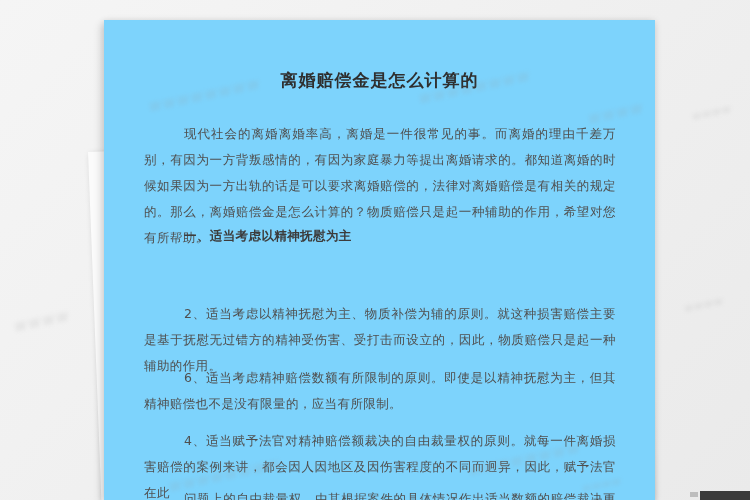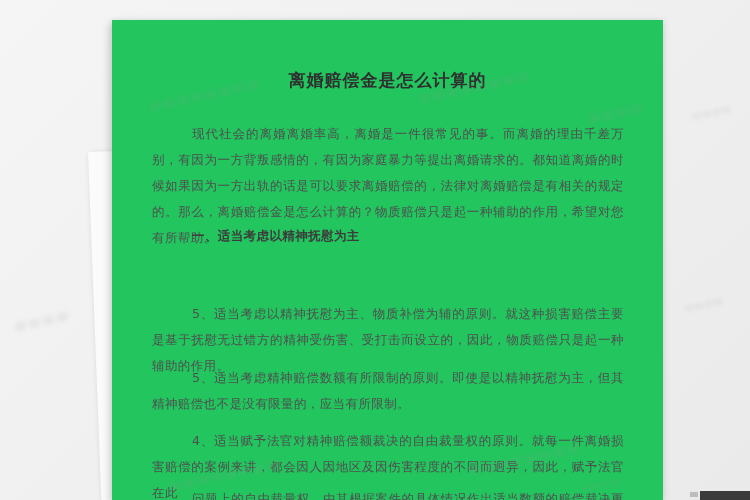--- a/index.html
+++ b/index.html
@@ -7,22 +7,22 @@
     width:750px;height:500px;overflow:hidden;position:relative;
     background:linear-gradient(135deg,#f5f5f5 0%,#efefef 55%,#eaeaea 100%);
     font-family:"DejaVu Sans","Liberation Sans",sans-serif;
   }
   .back-sheet{
     position:absolute;left:88px;top:152px;width:550px;height:400px;
     background:#fbfbfb;transform:rotate(-2.2deg);transform-origin:left top;
     box-shadow:2px 2px 6px rgba(0,0,0,.18);z-index:1;
   }
   .doc-page{
-    position:absolute;left:112px;top:20px;width:551px;height:480px;
-    background:#22c55e;z-index:2;overflow:hidden;
+    position:absolute;left:104px;top:20px;width:551px;height:480px;
+    background:#7dd3fc;z-index:2;overflow:hidden;
     box-shadow:0 1px 7px rgba(0,0,0,.14), -4px 4px 8px rgba(0,0,0,.10);
   }
   .doc-title{
     position:absolute;left:0;top:48px;width:551px;height:24px;line-height:24px;
     text-align:center;font-size:17px;font-weight:bold;color:#2f2f2f;letter-spacing:1px;
   }
   .para{
     position:absolute;left:40px;width:472px;
     font-size:12.5px;line-height:26px;color:#4f4f4f;
     text-align:justify;text-justify:inter-ideograph;text-indent:40px;
@@ -54,22 +54,22 @@
 </style>
 </head>
 <body>
 
 <div class="back-sheet"></div>
 
 <div class="doc-page">
   <div class="doc-title">离婚赔偿金是怎么计算的</div>
   <div class="para p-intro">现代社会的离婚离婚率高，离婚是一件很常见的事。而离婚的理由千差万别，有因为一方背叛感情的，有因为家庭暴力等提出离婚请求的。都知道离婚的时候如果因为一方出轨的话是可以要求离婚赔偿的，法律对离婚赔偿是有相关的规定的。那么，离婚赔偿金是怎么计算的？物质赔偿只是起一种辅助的作用，希望对您有所帮助。</div>
   <div class="para heading p-h1">一、适当考虑以精神抚慰为主</div>
-  <div class="para p-item2">5、适当考虑以精神抚慰为主、物质补偿为辅的原则。就这种损害赔偿主要是基于抚慰无过错方的精神受伤害、受打击而设立的，因此，物质赔偿只是起一种辅助的作用。</div>
-  <div class="para p-item3">5、适当考虑精神赔偿数额有所限制的原则。即使是以精神抚慰为主，但其精神赔偿也不是没有限量的，应当有所限制。</div>
+  <div class="para p-item2">2、适当考虑以精神抚慰为主、物质补偿为辅的原则。就这种损害赔偿主要是基于抚慰无过错方的精神受伤害、受打击而设立的，因此，物质赔偿只是起一种辅助的作用。</div>
+  <div class="para p-item3">6、适当考虑精神赔偿数额有所限制的原则。即使是以精神抚慰为主，但其精神赔偿也不是没有限量的，应当有所限制。</div>
   <div class="para p-item4">4、适当赋予法官对精神赔偿额裁决的自由裁量权的原则。就每一件离婚损害赔偿的案例来讲，都会因人因地区及因伤害程度的不同而迥异，因此，赋予法官在此</div>
   <div class="para p-cut">问题上的自由裁量权，由其根据案件的具体情况作出适当数额的赔偿裁决更为合理。</div>
 </div>
 
 <div class="watermark" style="left:148px;top:86px;">wwwwwwww</div>
 <div class="watermark" style="left:418px;top:78px;">wwwwwwww</div>
 <div class="watermark" style="left:588px;top:104px;">wwww</div>
 <div class="watermark small" style="left:692px;top:106px;">wwww</div>
 <div class="watermark" style="left:14px;top:312px;">wwww</div>
 <div class="watermark small" style="left:684px;top:298px;">wwww</div>

